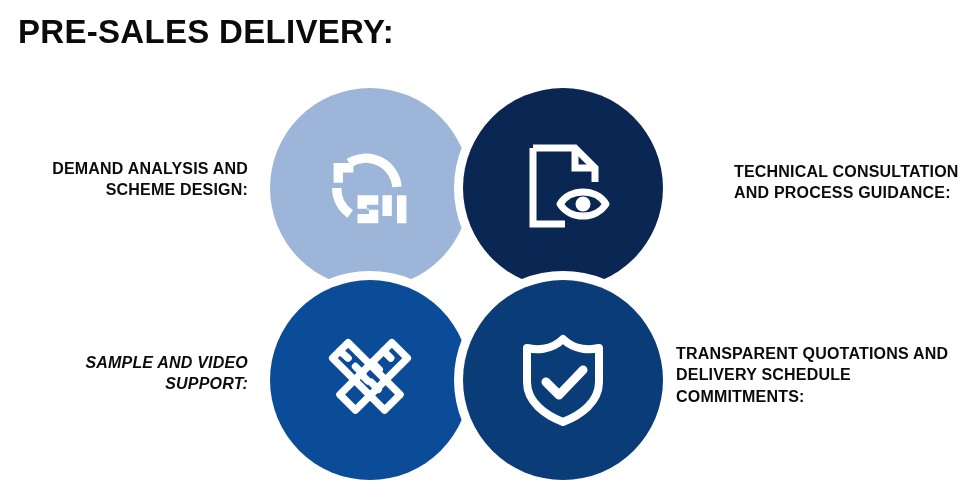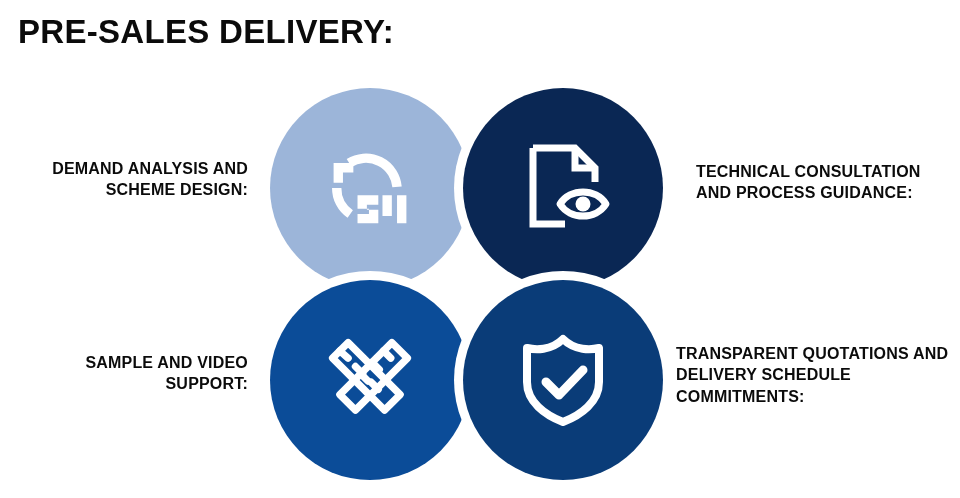--- a/index.html
+++ b/index.html
@@ -93,23 +93,24 @@
     right: 712px;
     top: 158px;
     width: 235px;
     text-align: right;
   }
   #label-sample {
     right: 712px;
     top: 352px;
     width: 235px;
     text-align: right;
+    font-style: italic;
   }
   #label-technical {
-    left: 696px;
+    left: 734px;
     top: 161px;
     width: 225px;
     text-align: left;
   }
   #label-transparent {
     left: 668px;
     top: 343px;
     width: 290px;
     text-align: left;
     margin-left: 8px;

